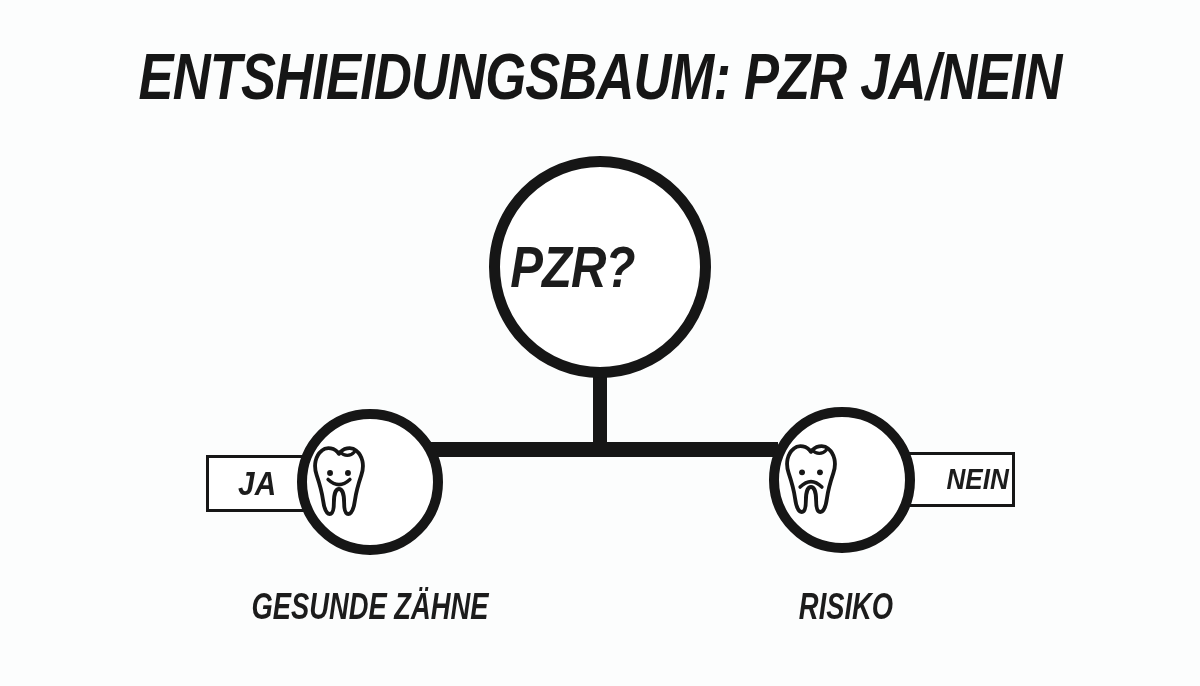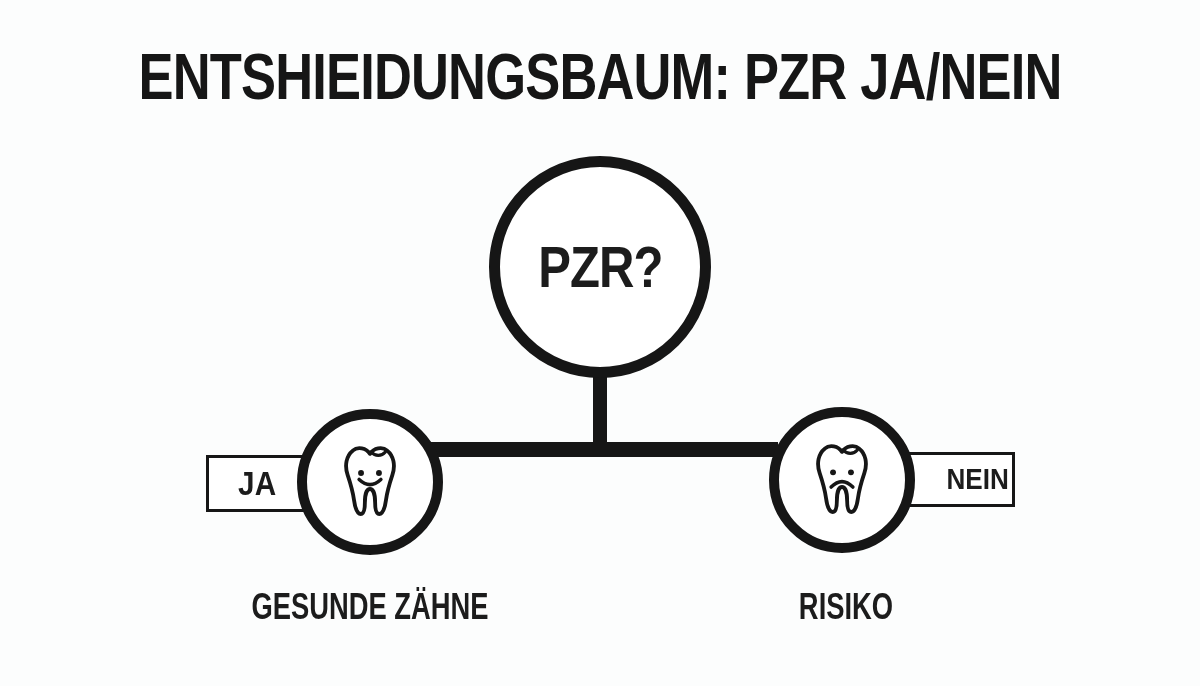--- a/index.html
+++ b/index.html
@@ -8,20 +8,21 @@
     --node_fill:#ffffff;
   }
   *{margin:0;padding:0;box-sizing:border-box;}
   html,body{background:#ffffff;}
   body{font-family:"Liberation Sans","DejaVu Sans",sans-serif;}
   .canvas{
     position:relative;
     width:1200px;height:686px;
     background:var(--background);
     overflow:hidden;
+    font-style:italic;
   }
   
   .title{
     position:absolute;left:0;top:40px;width:1200px;
     text-align:center;
     font-size:64px;font-weight:800;
     color:var(--ink);
     letter-spacing:-1px;
     transform:scaleX(0.82);
     transform-origin:50% 50%;
@@ -30,21 +31,21 @@
   
   .connector{position:absolute;background:var(--ink);z-index:1;}
   .connector.stem{left:593px;top:372px;width:14px;height:78px;}
   .connector.bar{left:430px;top:442px;width:348px;height:15px;}
   
   .node{
     position:absolute;
     background:var(--node_fill);
     border:solid var(--ink);
     border-radius:50%;
-    display:flex;align-items:center;justify-content:center;
+    display:flex;align-items:center;
     z-index:2;
   }
   .node.root{
     left:489px;top:156px;width:222px;height:222px;
     border-width:11px;
   }
   .root-label{
     font-size:57px;font-weight:700;color:#1c1c1c;
     letter-spacing:-1px;
     transform:scaleX(0.86);

